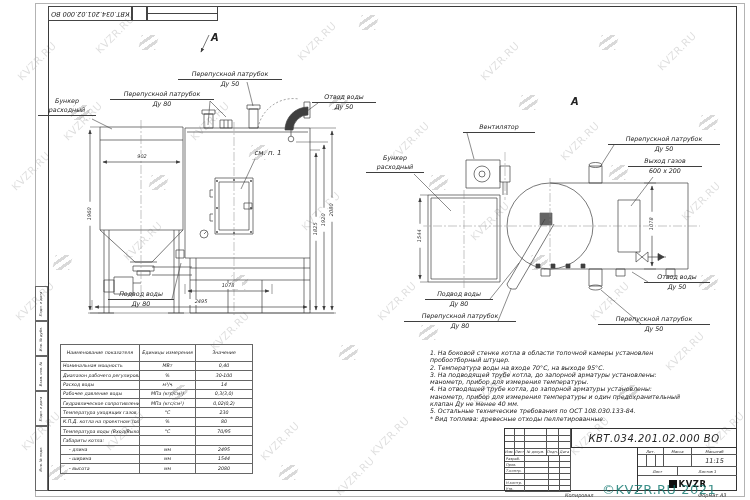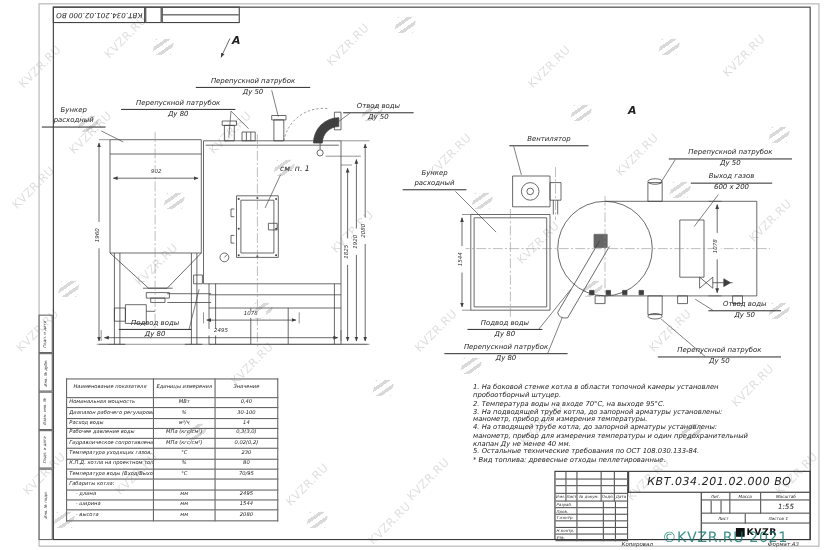--- a/index.html
+++ b/index.html
@@ -483,21 +483,21 @@
         <div class="st-c"></div>
       </div>
     <div class="st-right">
       <div class="sr" style="left:0;top:0;width:26px;height:7px;">Лит.</div>
       <div class="sr" style="left:26px;top:0;width:28px;height:7px;">Масса</div>
       <div class="sr" style="left:54px;top:0;width:45px;height:7px;border-right:none;">Масштаб</div>
       <div class="sr" style="left:0;top:7px;width:9px;height:12px;"></div>
       <div class="sr" style="left:9px;top:7px;width:9px;height:12px;"></div>
       <div class="sr" style="left:18px;top:7px;width:8px;height:12px;"></div>
       <div class="sr" style="left:26px;top:7px;width:28px;height:12px;"></div>
-      <div class="sr sr-scaleval" style="left:54px;top:7px;width:45px;height:12px;border-right:none;">1:55</div>
+      <div class="sr sr-scaleval" style="left:54px;top:7px;width:45px;height:12px;border-right:none;">11:15</div>
       <div class="sr" style="left:0;top:19px;width:40px;height:9px;">Лист</div>
       <div class="sr" style="left:40px;top:19px;width:59px;height:9px;border-right:none;">Листов 1</div>
       <div class="sr-logo">
         <div class="logo-sq"></div>
         <span class="logo-tx">KVZR</span>
       </div>
     </div>
   </div>
 
   <div class="footer-copy" style="left:565px;top:492px;">Копировал</div>

